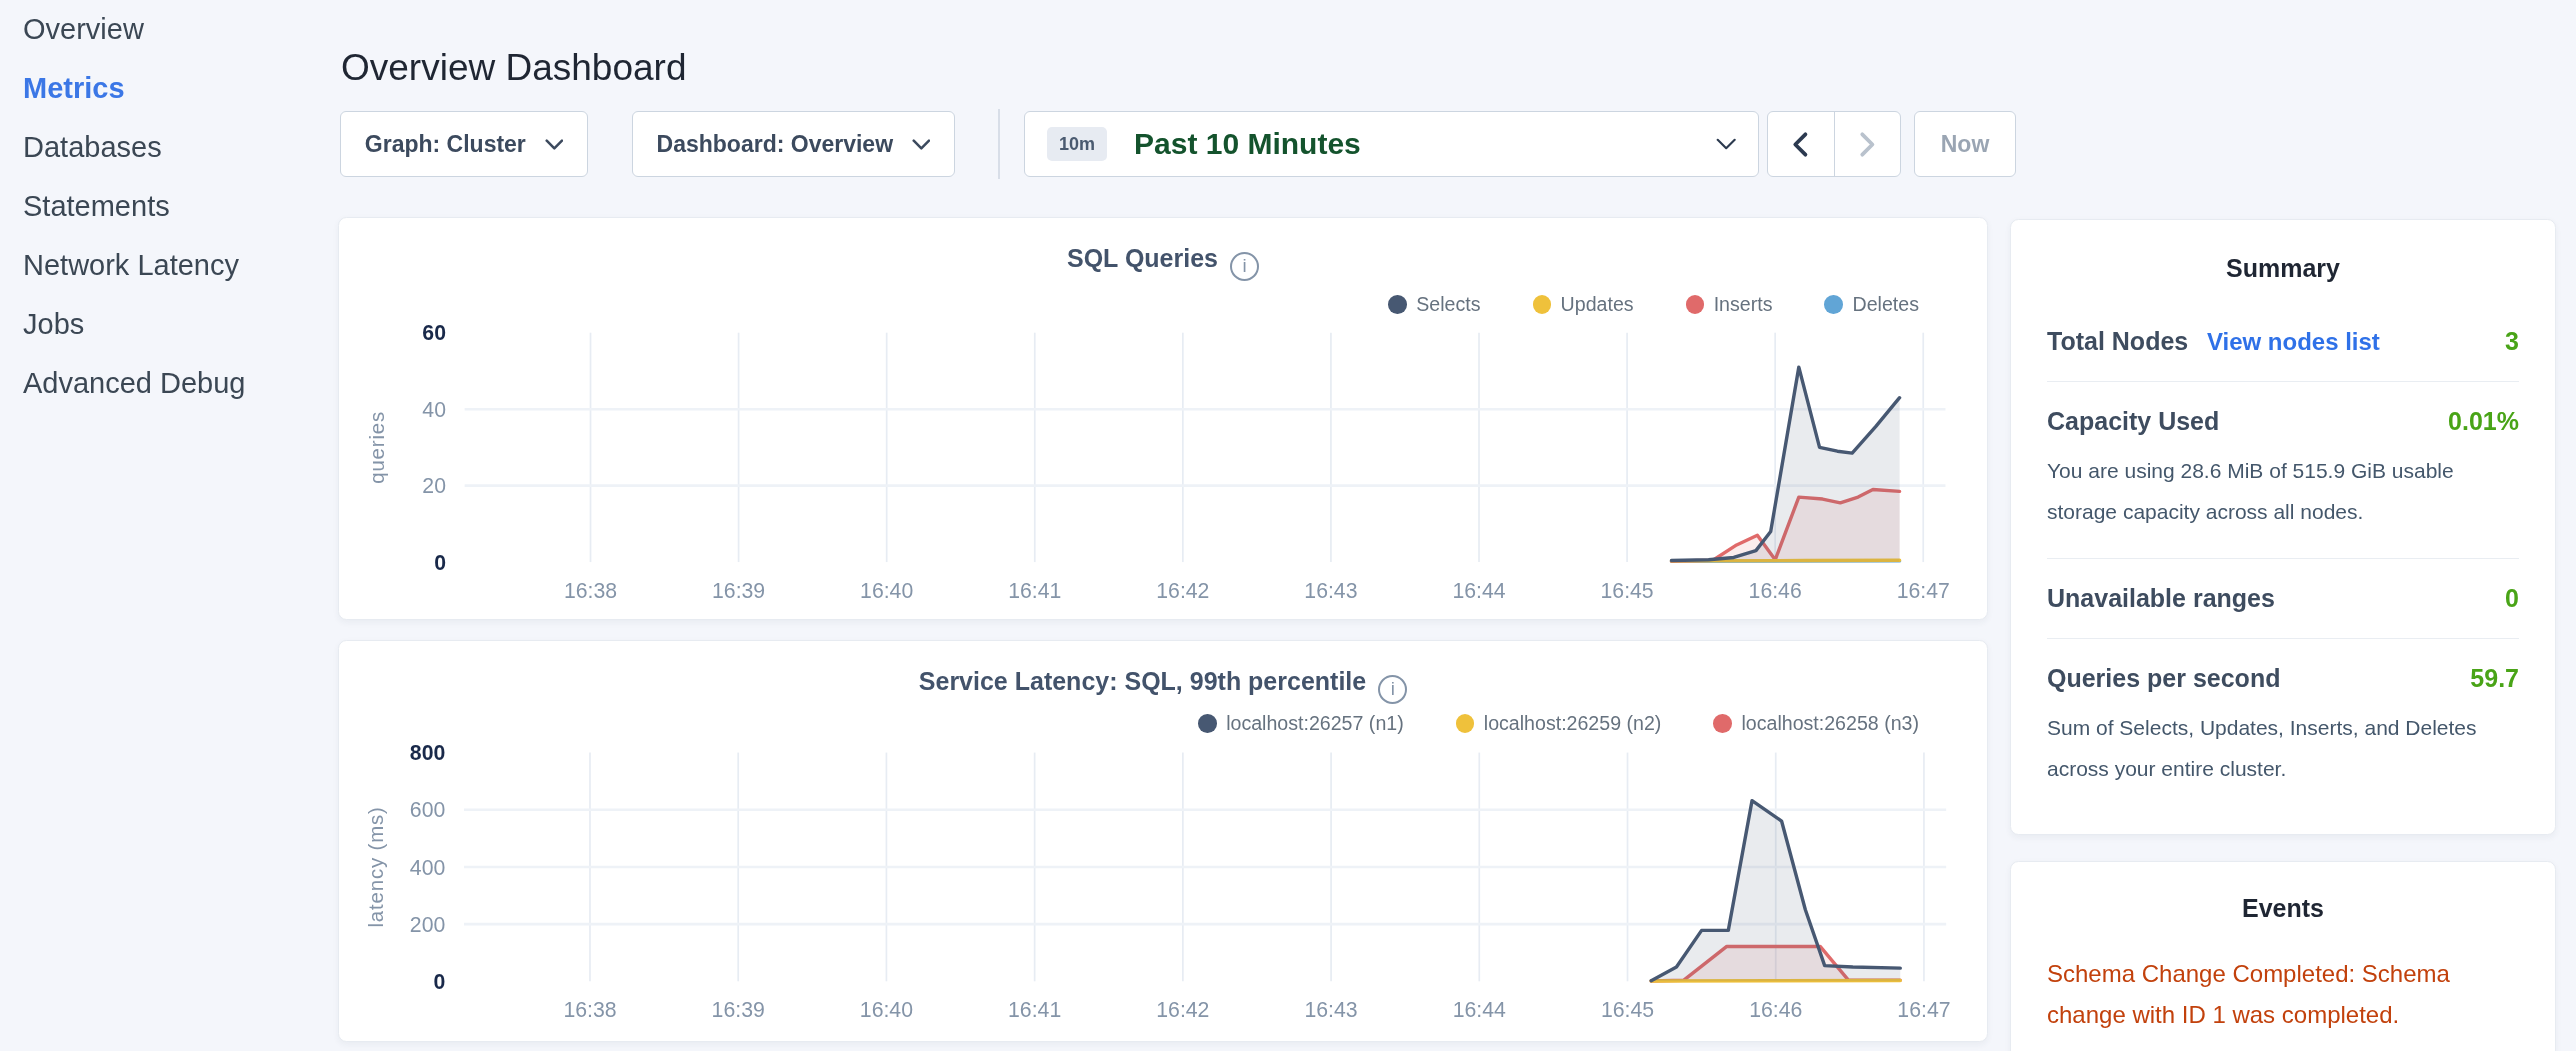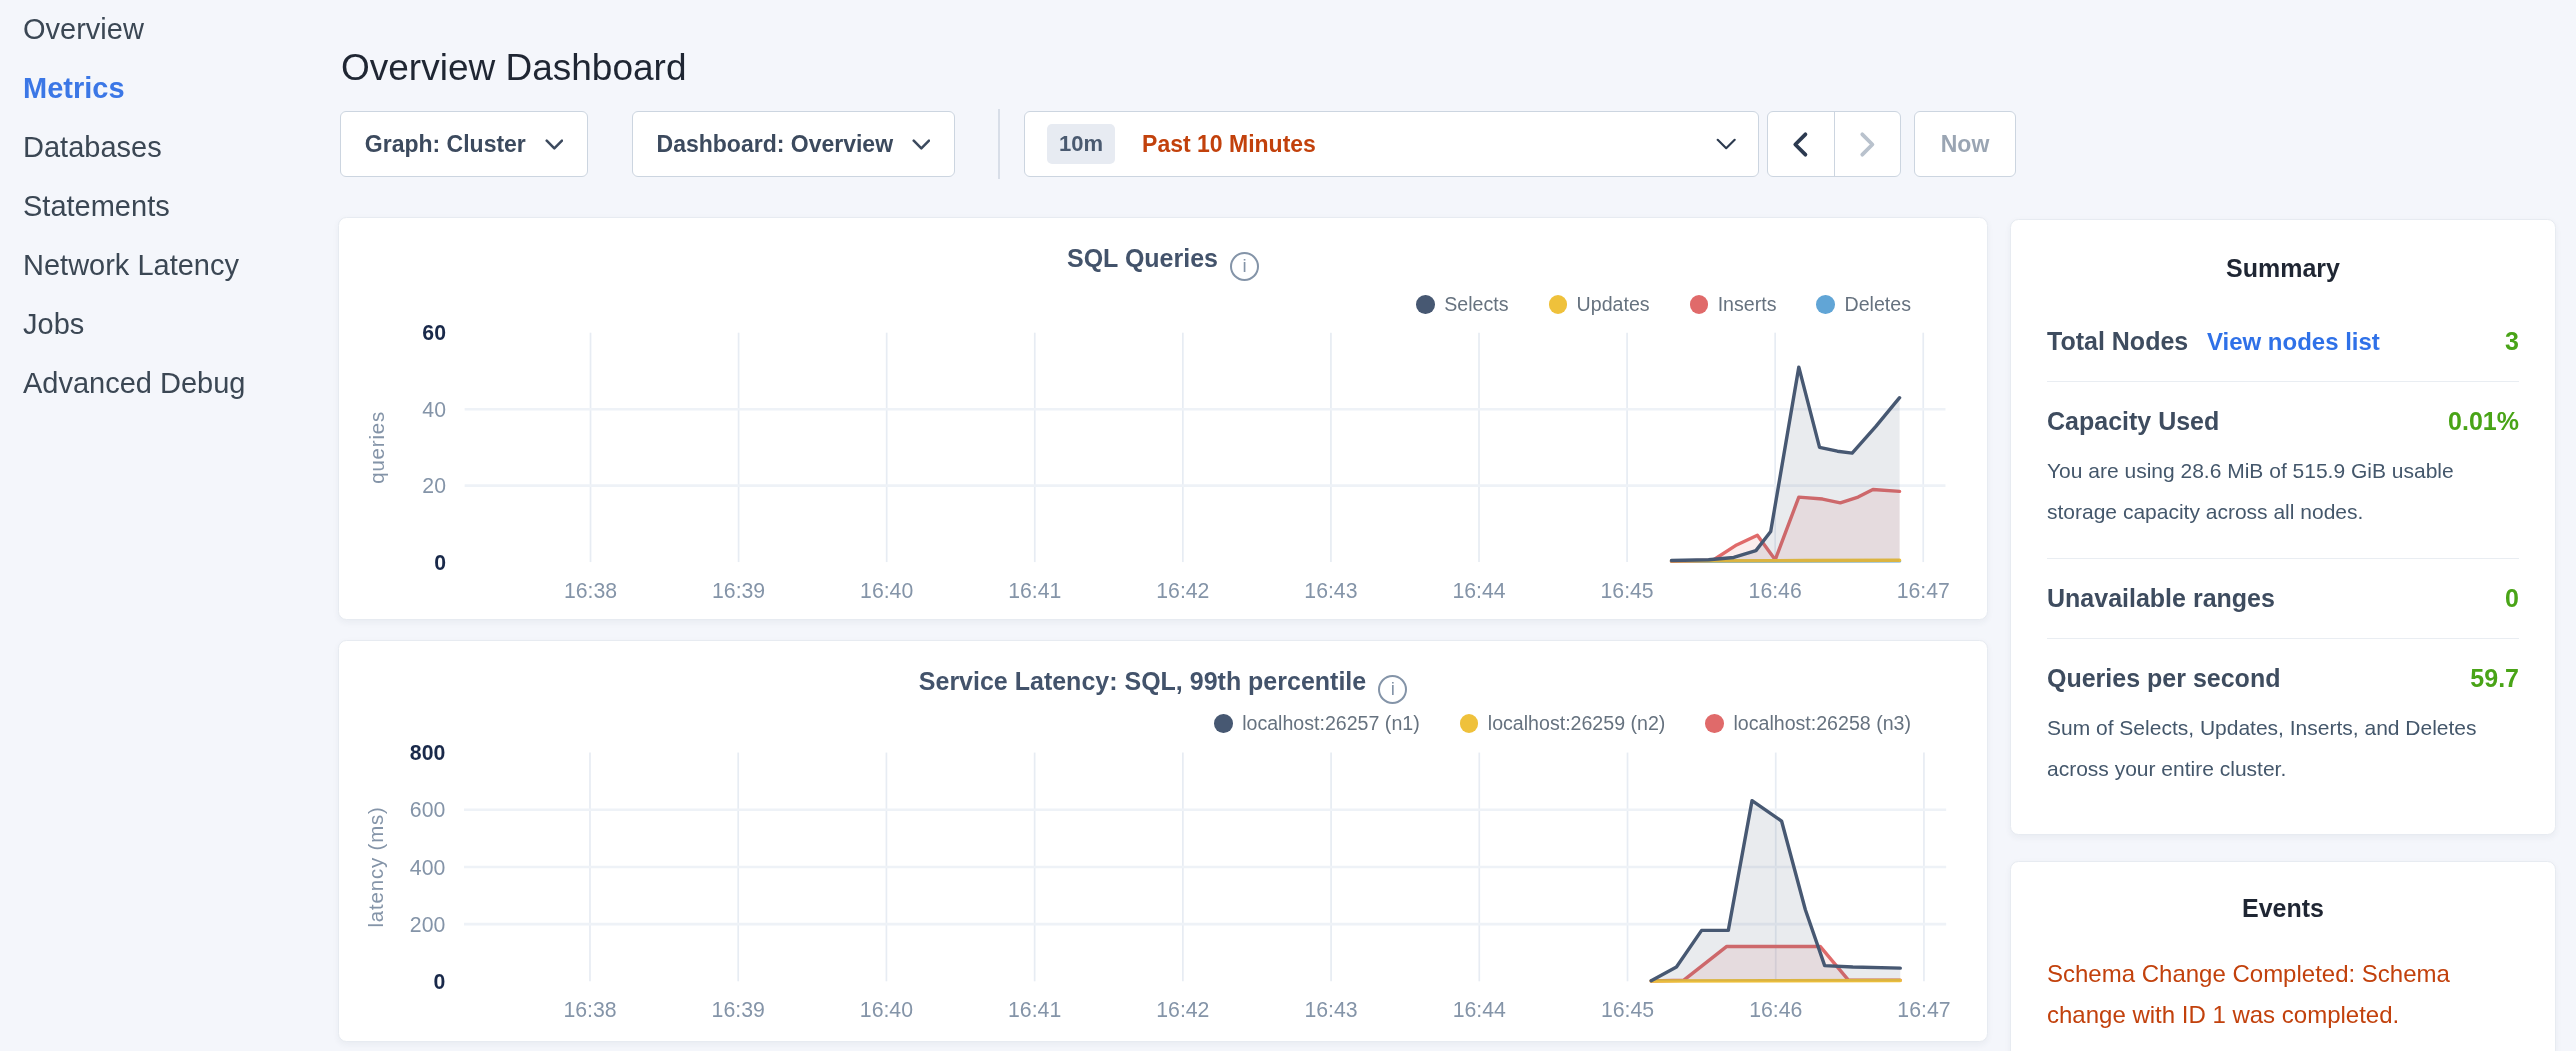--- a/index.html
+++ b/index.html
@@ -15,42 +15,42 @@
   .nav-item.active{color:#3b77e6;font-weight:700}
   
   .page-title{position:absolute;left:341px;top:22px;font-size:37px;font-weight:500;color:#1f2633}
   .ctrl{position:absolute;top:111px;height:66px;background:#fff;border:1.7px solid #ccd5e0;
     border-radius:6px;box-sizing:border-box;display:flex;align-items:center;cursor:pointer}
   #graph-dd{left:340px;width:248px;justify-content:center;gap:18.7px}
   #dash-dd{left:632px;width:323px;justify-content:center;gap:18.7px}
   .dd-label{font-size:23px;font-weight:700;color:#3c4a5e}
   .ctrl-divider{position:absolute;left:998px;top:109px;width:1.7px;height:70px;background:#d8dee8}
   #time-picker{left:1024px;width:735px;padding:0 22px}
-  .time-badge{background:#e7ebf2;border-radius:5.1px;padding:6.8px 12px;font-size:22px;
+  .time-badge{background:#e7ebf2;border-radius:5.1px;padding:6.8px 12px;font-size:18px;
     font-weight:700;color:#4a5a70}
-  .time-label{font-size:23px;font-weight:700;color:#c2410c;margin-left:27px}
+  .time-label{font-size:30px;font-weight:700;color:#14532d;margin-left:27px}
   .time-chev{margin-left:auto;display:flex;align-items:center}
   #arrow-group{left:1767px;width:134px;padding:0}
   .arrow-half{width:50%;height:100%;display:flex;align-items:center;justify-content:center}
   .arrow-half + .arrow-half{border-left:1.7px solid #ccd5e0}
   #now-btn{left:1914px;width:102px;justify-content:center;font-size:23px;font-weight:700;color:#9aa5b3}
   
   .card{position:absolute;background:#fff;border:0.9px solid #e7ebf1;border-radius:8.5px;
     box-shadow:0 2.6px 6.8px rgba(40,55,80,.05)}
   #chart1{left:338px;top:217px;width:1648px;height:401px}
   #chart2{left:338px;top:640px;width:1648px;height:400px}
   #summary-card{left:2010px;top:219px;width:546px;height:616px;box-sizing:border-box;padding:34px 36px 0}
   #events-card{left:2010px;top:861px;width:546px;height:281px;box-sizing:border-box;padding:32px 36px 0}
   
   .chart-title{position:absolute;left:0;right:0;top:25.5px;text-align:center;
     font-size:25px;font-weight:700;color:#43536b;z-index:2}
   .info-icon{display:inline-block;width:29px;height:29px;border:2.6px solid #8494a8;border-radius:50%;
     font-size:18.7px;line-height:24px;color:#8494a8;font-weight:400;text-align:center;
     vertical-align:-5.1px;margin-left:12px;box-sizing:border-box;cursor:pointer;font-style:normal}
-  .legend{position:absolute;right:76px;display:flex;gap:40px;align-items:center;z-index:2}
+  .legend{position:absolute;right:68px;display:flex;gap:52px;align-items:center;z-index:2}
   #legend1{top:75px}
   #legend2{top:71px}
   .legend-item{display:flex;align-items:center;gap:9.4px;font-size:19.6px;color:#66727f;cursor:pointer}
   .legend-dot{width:18.7px;height:18.7px;border-radius:50%}
   svg.chart{position:absolute;left:0;top:0}
   .tick-weak{fill:#8494a8;font-size:25px;font-weight:400}
   .tick-strong{fill:#19294a;font-size:25px;font-weight:700}
   .axis-unit{fill:#8494a8;font-size:24px;letter-spacing:1px}
   
   #summary-card h3,#events-card h3{margin:0;text-align:center;font-size:25px;color:#1f2633;font-weight:700}

